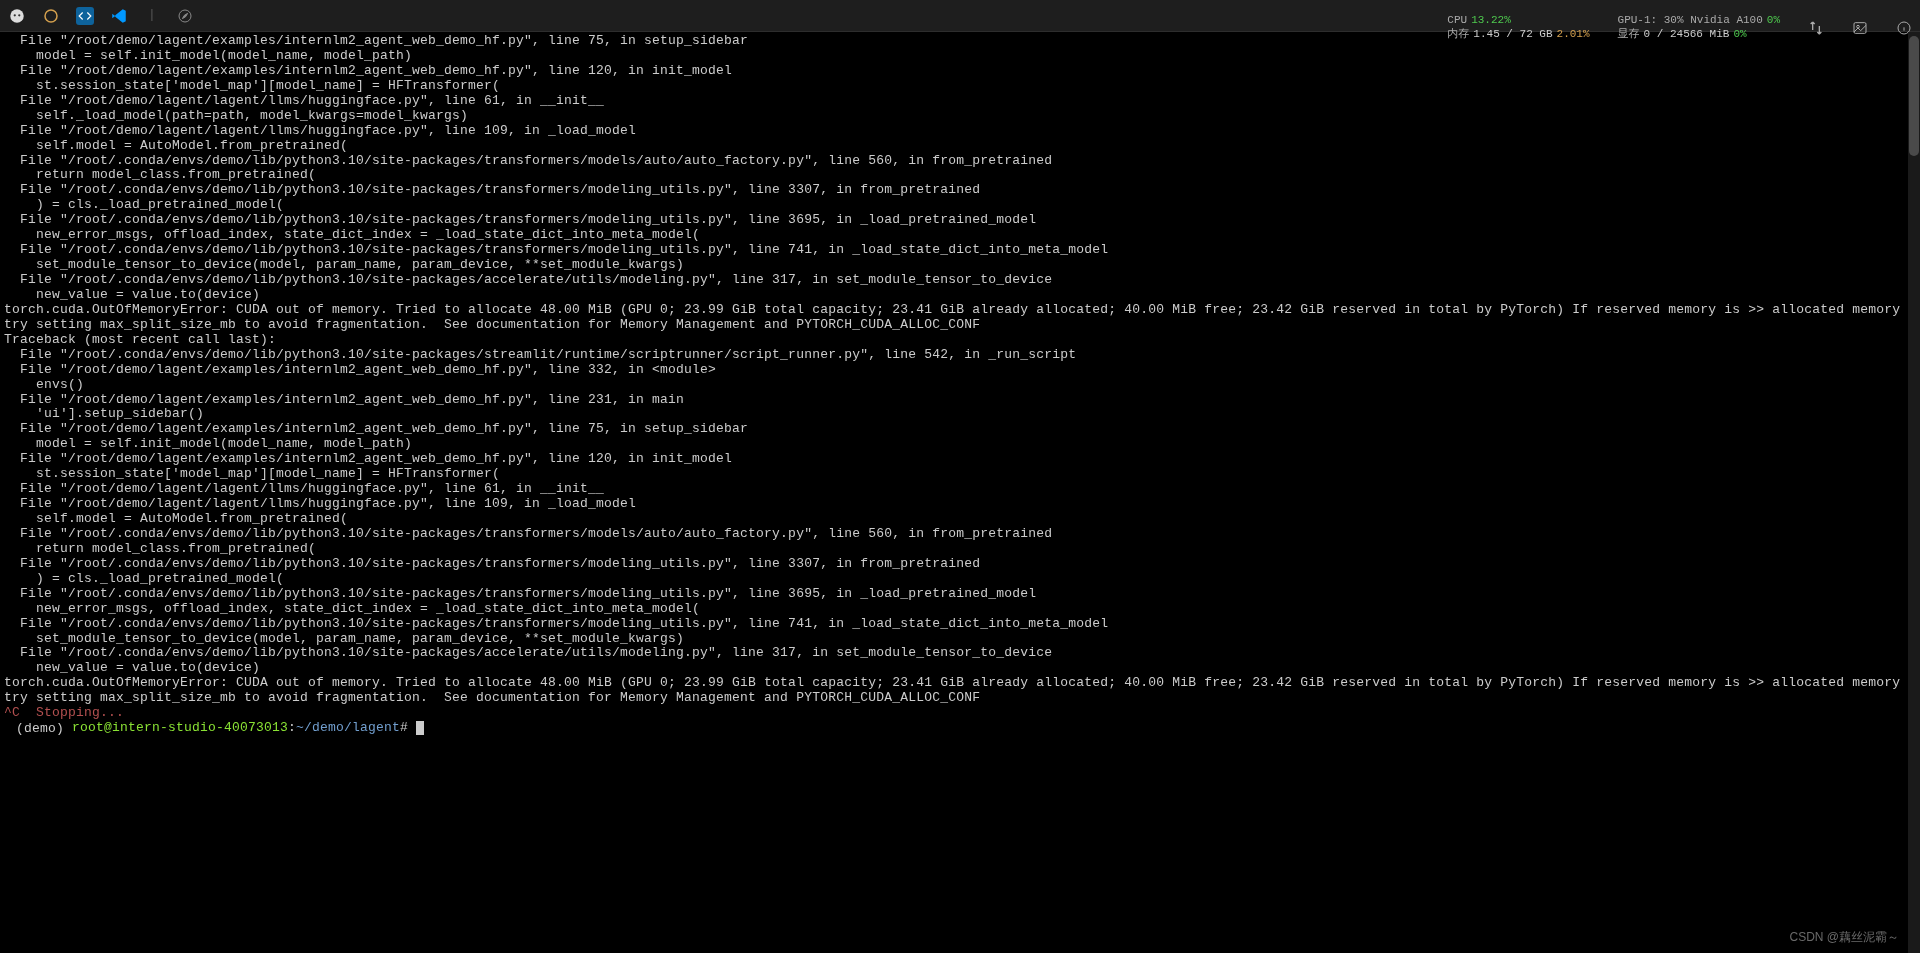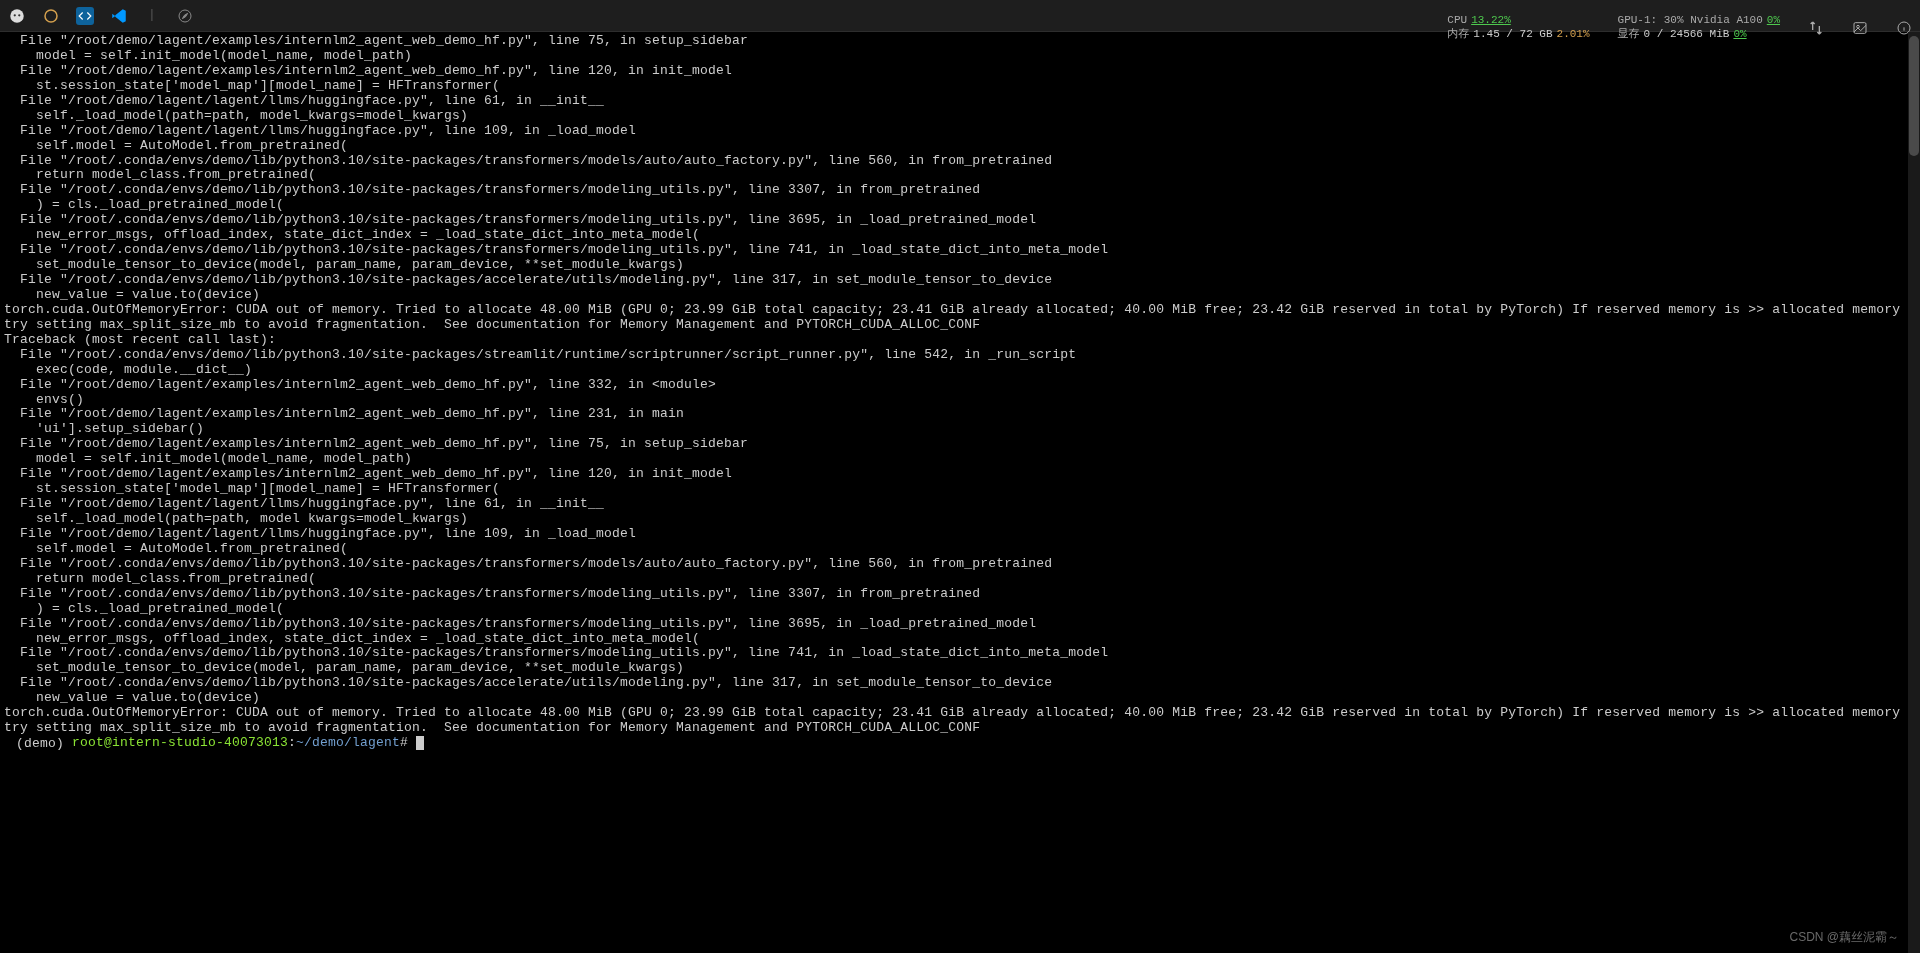--- a/index.html
+++ b/index.html
@@ -61,21 +61,20 @@
     .stat-row {
       display: flex;
       gap: 4px;
       align-items: baseline;
     }
     .stat-label {
       color: #aaaaaa;
     }
     .stat-green {
       color: #4ec94e;
-      text-decoration: underline;
     }
     .stat-orange {
       color: #d4a04e;
     }
     .stat-white {
       color: #cccccc;
     }
     .topbar-action-icon {
       width: 16px;
       height: 16px;
@@ -241,46 +240,45 @@
       <div class="terminal-line">  File "/root/.conda/envs/demo/lib/python3.10/site-packages/transformers/modeling_utils.py", line 3695, in _load_pretrained_model</div>
       <div class="terminal-line">    new_error_msgs, offload_index, state_dict_index = _load_state_dict_into_meta_model(</div>
       <div class="terminal-line">  File "/root/.conda/envs/demo/lib/python3.10/site-packages/transformers/modeling_utils.py", line 741, in _load_state_dict_into_meta_model</div>
       <div class="terminal-line">    set_module_tensor_to_device(model, param_name, param_device, **set_module_kwargs)</div>
       <div class="terminal-line">  File "/root/.conda/envs/demo/lib/python3.10/site-packages/accelerate/utils/modeling.py", line 317, in set_module_tensor_to_device</div>
       <div class="terminal-line">    new_value = value.to(device)</div>
       <div class="terminal-line">torch.cuda.OutOfMemoryError: CUDA out of memory. Tried to allocate 48.00 MiB (GPU 0; 23.99 GiB total capacity; 23.41 GiB already allocated; 40.00 MiB free; 23.42 GiB reserved in total by PyTorch) If reserved memory is &gt;&gt; allocated memory</div>
       <div class="terminal-line">try setting max_split_size_mb to avoid fragmentation.  See documentation for Memory Management and PYTORCH_CUDA_ALLOC_CONF</div>
       <div class="terminal-line">Traceback (most recent call last):</div>
       <div class="terminal-line">  File "/root/.conda/envs/demo/lib/python3.10/site-packages/streamlit/runtime/scriptrunner/script_runner.py", line 542, in _run_script</div>
-      <div class="terminal-line">    exec(code, module.__dict__)</div>
       <div class="terminal-line">  File "/root/demo/lagent/examples/internlm2_agent_web_demo_hf.py", line 332, in &lt;module&gt;</div>
       <div class="terminal-line">    envs()</div>
       <div class="terminal-line">  File "/root/demo/lagent/examples/internlm2_agent_web_demo_hf.py", line 231, in main</div>
       <div class="terminal-line">    'ui'].setup_sidebar()</div>
       <div class="terminal-line">  File "/root/demo/lagent/examples/internlm2_agent_web_demo_hf.py", line 75, in setup_sidebar</div>
       <div class="terminal-line">    model = self.init_model(model_name, model_path)</div>
       <div class="terminal-line">  File "/root/demo/lagent/examples/internlm2_agent_web_demo_hf.py", line 120, in init_model</div>
       <div class="terminal-line">    st.session_state['model_map'][model_name] = HFTransformer(</div>
       <div class="terminal-line">  File "/root/demo/lagent/lagent/llms/huggingface.py", line 61, in __init__</div>
-      <div class="terminal-line">    self._load_model(path=path, model kwargs=model_kwargs)</div>
       <div class="terminal-line">  File "/root/demo/lagent/lagent/llms/huggingface.py", line 109, in _load_model</div>
       <div class="terminal-line">    self.model = AutoModel.from_pretrained(</div>
       <div class="terminal-line">  File "/root/.conda/envs/demo/lib/python3.10/site-packages/transformers/models/auto/auto_factory.py", line 560, in from_pretrained</div>
       <div class="terminal-line">    return model_class.from_pretrained(</div>
       <div class="terminal-line">  File "/root/.conda/envs/demo/lib/python3.10/site-packages/transformers/modeling_utils.py", line 3307, in from_pretrained</div>
       <div class="terminal-line">    ) = cls._load_pretrained_model(</div>
       <div class="terminal-line">  File "/root/.conda/envs/demo/lib/python3.10/site-packages/transformers/modeling_utils.py", line 3695, in _load_pretrained_model</div>
       <div class="terminal-line">    new_error_msgs, offload_index, state_dict_index = _load_state_dict_into_meta_model(</div>
       <div class="terminal-line">  File "/root/.conda/envs/demo/lib/python3.10/site-packages/transformers/modeling_utils.py", line 741, in _load_state_dict_into_meta_model</div>
       <div class="terminal-line">    set_module_tensor_to_device(model, param_name, param_device, **set_module_kwargs)</div>
       <div class="terminal-line">  File "/root/.conda/envs/demo/lib/python3.10/site-packages/accelerate/utils/modeling.py", line 317, in set_module_tensor_to_device</div>
       <div class="terminal-line">    new_value = value.to(device)</div>
       <div class="terminal-line">torch.cuda.OutOfMemoryError: CUDA out of memory. Tried to allocate 48.00 MiB (GPU 0; 23.99 GiB total capacity; 23.41 GiB already allocated; 40.00 MiB free; 23.42 GiB reserved in total by PyTorch) If reserved memory is &gt;&gt; allocated memory</div>
       <div class="terminal-line">try setting max_split_size_mb to avoid fragmentation.  See documentation for Memory Management and PYTORCH_CUDA_ALLOC_CONF</div>
     </div>
+  <div class="terminal-line stopping-line">^C  Stopping...</div>
   <div class="terminal-line"><span class="prompt-env">(demo) </span><span class="prompt-user">root@intern-studio-40073013</span><span class="prompt-dollar">:</span><span class="prompt-path">~/demo/lagent</span><span class="prompt-dollar"># </span><span class="cursor-block"></span></div>
 </div>
 
 <div class="scrollbar-track">
   <div class="scrollbar-thumb"></div>
 </div>
 
 <div class="watermark">CSDN @藕丝泥霸～</div>
 
 </body></html>

